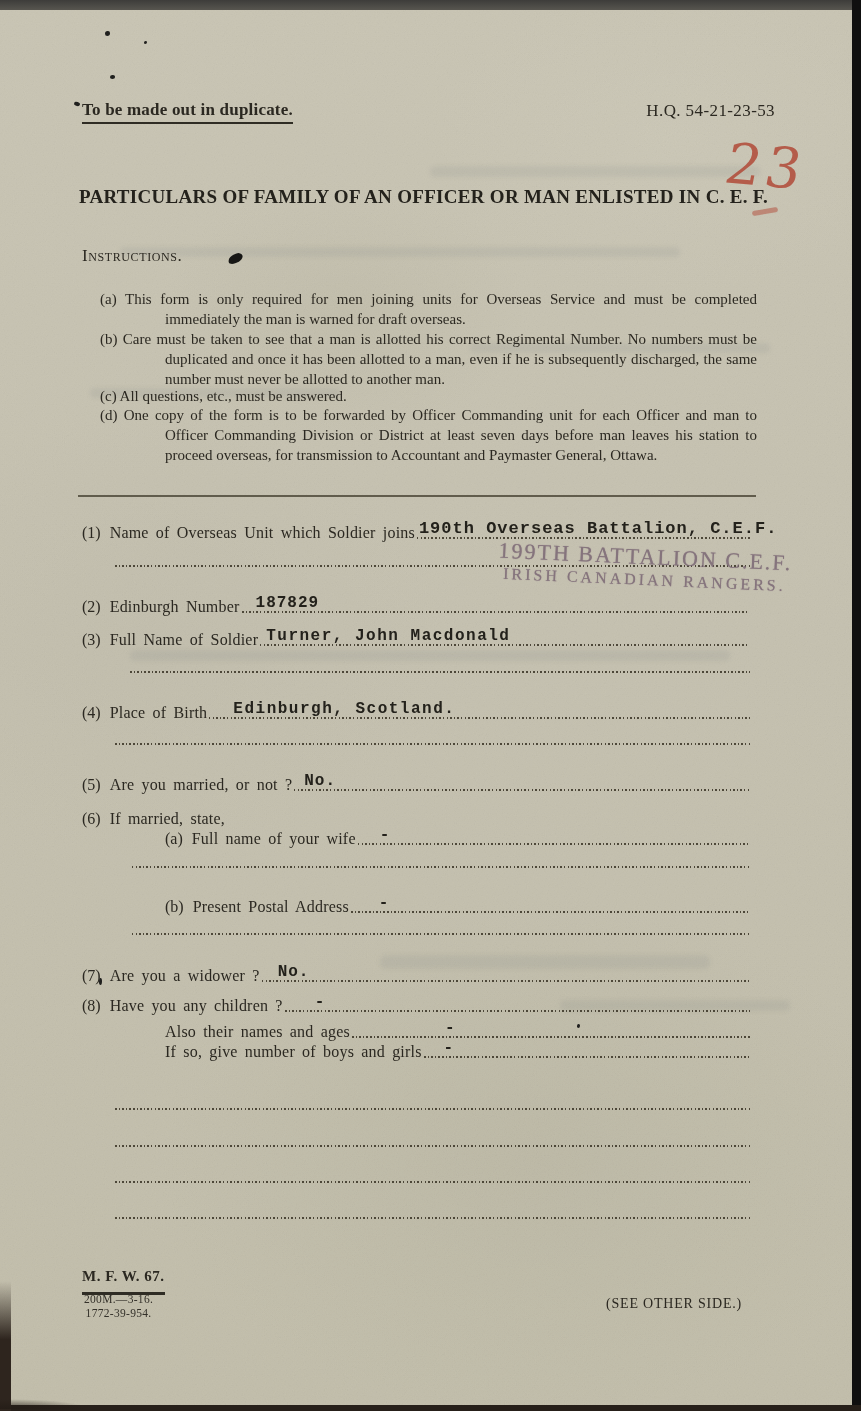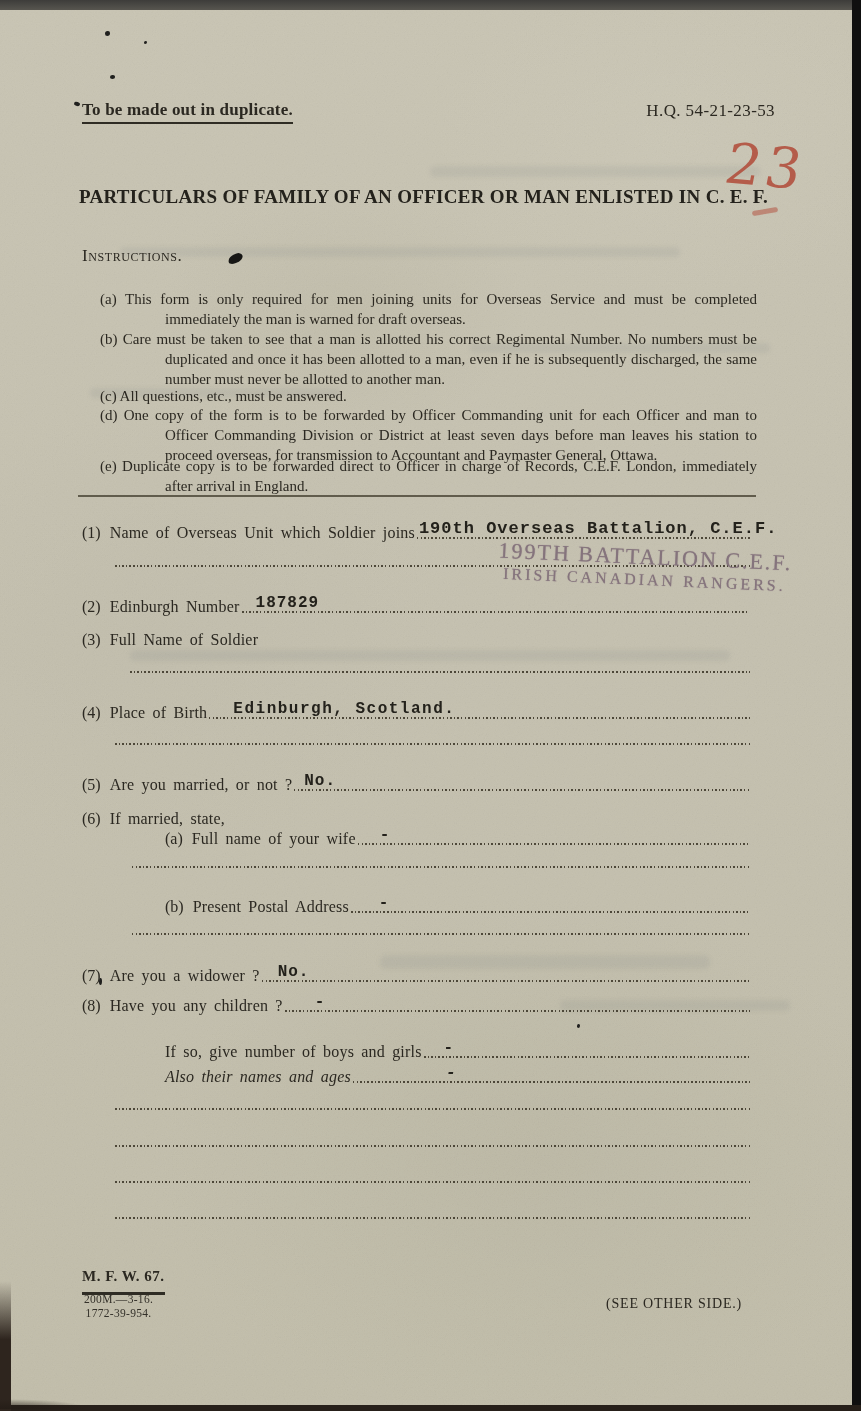--- a/index.html
+++ b/index.html
@@ -97,21 +97,20 @@
 
   <div class="abs form-title">PARTICULARS OF FAMILY OF AN OFFICER OR MAN ENLISTED IN C. E. F.</div>
 
   <div class="abs instr-head">Instructions.</div>
   <div class="blot"></div>
 
   <p class="abs instr ia"><span>(a)</span> <span>This form is only required for men joining units for Overseas Service and must be completed immediately the man is warned for draft overseas.</span></p>
   <p class="abs instr ic"><span>(c)</span> <span>All questions, etc., must be answered.</span></p>
   <p class="abs instr ib"><span>(b)</span> <span>Care must be taken to see that a man is allotted his correct Regimental Number.  No numbers must be duplicated and once it has been allotted to a man, even if he is subsequently discharged, the same number must never be allotted to another man.</span></p>
   <p class="abs instr id"><span>(d)</span> <span>One copy of the form is to be forwarded by Officer Commanding unit for each Officer and man to Officer Commanding Division or District at least seven days before man leaves his station to proceed overseas, for transmission to Accountant and Paymaster General, Ottawa.</span></p>
-  <p class="abs instr ie"><span>(e)</span> <span>Duplicate copy is to be forwarded direct to Officer in charge of Records, C.E.F. London, immediately after arrival in England.</span></p>
 
   <div class="abs rule"></div>
 
   <div class="frow" style="left:82px;top:516px;width:668px;">
     <span class="fnum">(1)</span>
     <span class="flabel">Name of Overseas Unit which Soldier joins</span>
     <span class="leader">
         <span class="typed" style="font-size:17px;">190th Overseas Battalion, C.E.F.</span>
       </span>
   </div>
@@ -126,20 +125,23 @@
     <span class="fnum">(2)</span>
     <span class="flabel">Edinburgh Number</span>
     <span class="leader">
         <span class="typed" style="left:16px;">187829</span>
       </span>
   </div>
 
   <div class="frow" style="left:82px;top:623px;width:668px;">
     <span class="fnum">(3)</span>
     <span class="flabel">Full Name of Soldier</span>
+    <span class="leader">
+        <span class="typed" style="left:8px;letter-spacing:1.5px;">Turner, John Macdonald</span>
+      </span>
   </div>
   <div class="dotline" style="left:130px;top:671px;width:620px;"></div>
 
   <div class="frow" style="left:82px;top:696px;width:668px;">
     <span class="fnum">(4)</span>
     <span class="flabel">Place of Birth</span>
     <span class="leader">
         <span class="typed" style="left:26px;letter-spacing:1.5px;">Edinburgh, Scotland.</span>
       </span>
   </div>
@@ -189,21 +191,21 @@
     <span class="leader">
         <span class="typed" style="left:32px;">-</span>
       </span>
   </div>
   <div class="frow" style="left:165px;top:1035px;width:585px;">
     <span class="flabel">If so, give number of boys and girls</span>
     <span class="leader">
         <span class="typed" style="left:22px;">-</span>
       </span>
   </div>
-  <div class="frow" style="left:165px;top:1060px;width:585px;font-style:italic;">
+  <div class="frow" style="left:165px;top:1015px;width:585px;">
     <span class="flabel">Also their names and ages</span>
     <span class="leader">
         <span class="typed" style="left:95px;">-</span>
       </span>
   </div>
 
   <div class="dotline" style="left:115px;top:1108px;width:635px;"></div>
   <div class="dotline" style="left:115px;top:1145px;width:635px;"></div>
   <div class="dotline" style="left:115px;top:1181px;width:635px;"></div>
   <div class="dotline" style="left:115px;top:1217px;width:635px;"></div>

